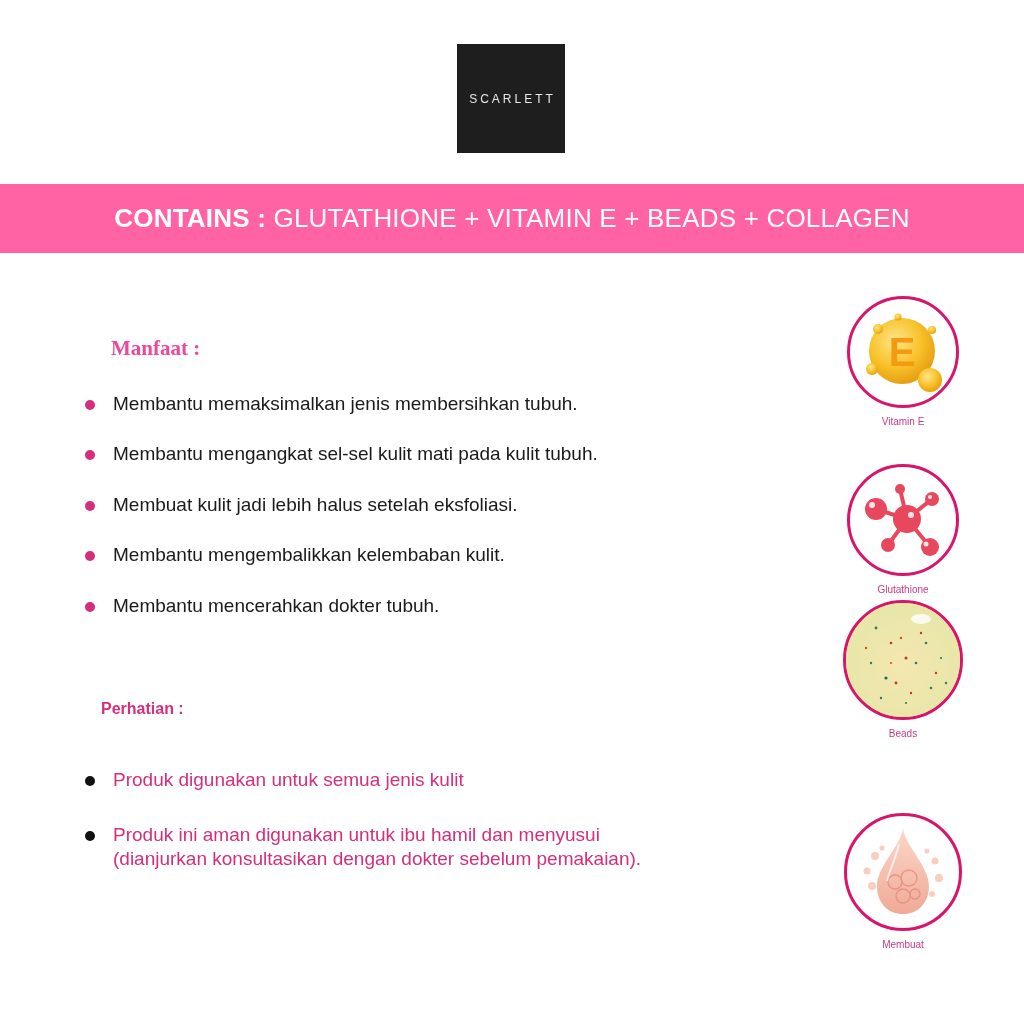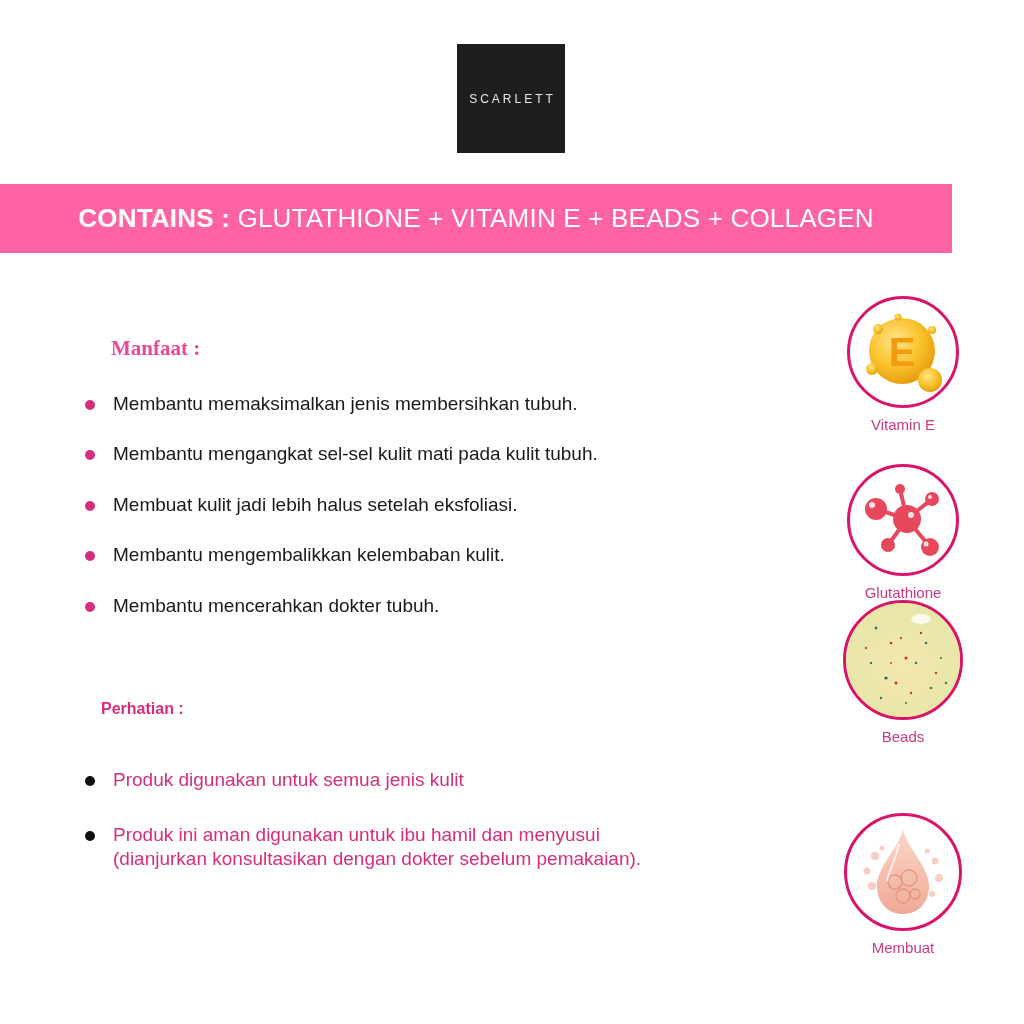--- a/index.html
+++ b/index.html
@@ -6,21 +6,21 @@
   body {
     width:1024px; height:1024px; background:#ffffff; position:relative; overflow:hidden;
     font-family:"Liberation Sans", "DejaVu Sans", sans-serif;
   }
   .logo {
     position:absolute; left:457px; top:44px; width:108px; height:109px;
     background:#1e1e1e; display:flex; align-items:center; justify-content:center;
   }
   .logo span { color:#e8e8e8; font-size:12px; letter-spacing:3px; padding-left:3px; }
   .banner {
-    position:absolute; left:0; top:184px; width:952px; height:69px;
+    position:absolute; left:0; top:184px; width:1024px; height:69px;
     background:#ff63a3; display:flex; align-items:center; justify-content:center;
   }
   .banner .txt { color:#fff; font-size:26px; letter-spacing:0.2px; white-space:nowrap; }
   .banner .txt b { font-weight:bold; }
   .banner .txt span.light { font-weight:normal; }
 
   .h-manfaat {
     position:absolute; left:111px; top:336px; font-size:21px; font-weight:bold; color:#ec4899;font-family:Liberation Serif, serif;
   }
   .list-item {
@@ -33,21 +33,21 @@
   .h-perhatian {
     position:absolute; left:101px; top:700px; font-size:16px; font-weight:bold; color:#d42e7c;
   }
   .warn { color:#d42e7c; }
 
   .ingr { position:absolute; left:845px; width:116px; text-align:center; }
   .ingr .circle {
     width:112px; height:112px; border-radius:50%; border:3px solid #d8156a; margin:0 auto;
     position:relative; overflow:hidden; background:#fff; box-sizing:border-box;
   }
-  .ingr .label { color:#c83a84; font-size:15px; margin-top:8px; }
+  .ingr .label { color:#c83a84; font-size:10px; margin-top:8px; }
   svg { display:block; }
 </style>
 </head>
 <body>
 
 <div class="logo">
   <span>SCARLETT</span>
 </div>
 
 <div class="banner">

